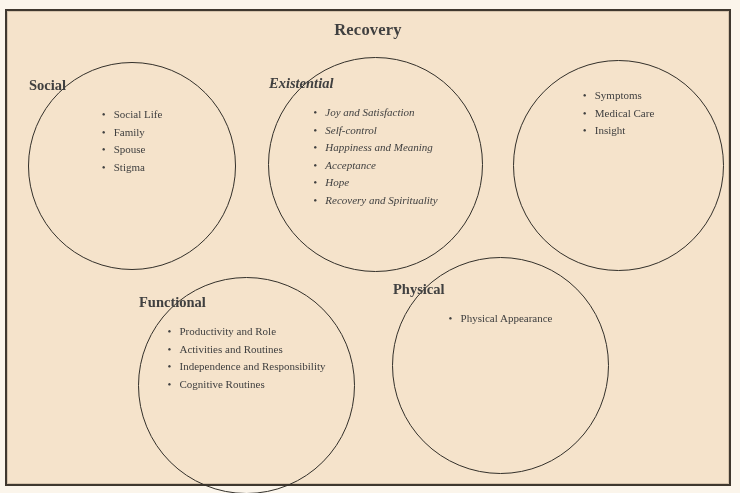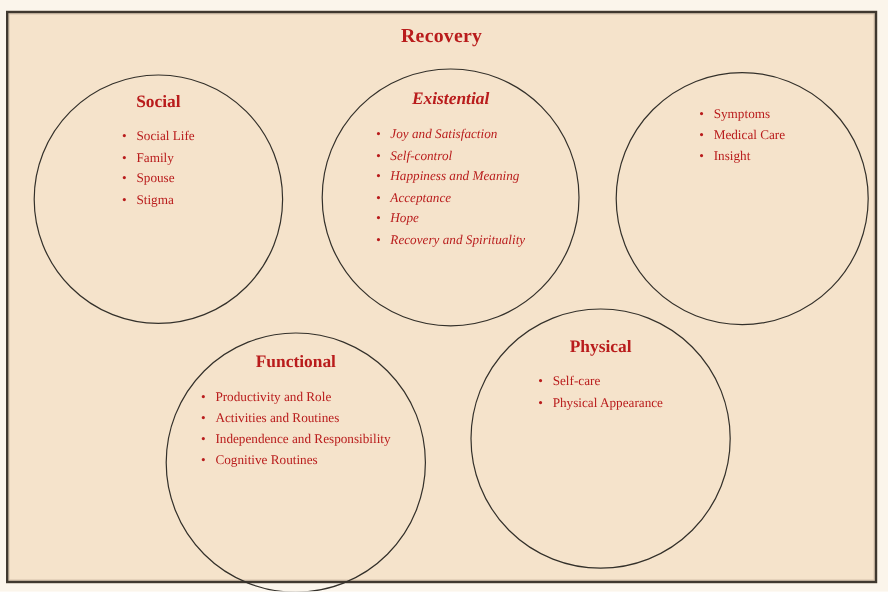--- a/index.html
+++ b/index.html
@@ -7,21 +7,21 @@
     padding: 0;
     background: #ffffff;
     font-family: "Liberation Serif", "DejaVu Serif", serif;
   }
   .stage {
     position: relative;
     width: 740px;
     height: 493px;
     background: #fbf5eb;
     overflow: hidden;
-    color: #b91c1c;
+    color: #404040;
   }
   .panel {
     position: absolute;
     left: 5px;
     top: 9px;
     right: 9px;
     bottom: 7px;
     background: #f5e3cb;
     border: 2px solid #3f382f;
     box-shadow: inset 0 0 0 1px rgba(120,100,80,0.25);
@@ -38,21 +38,21 @@
   }
   .circle {
     position: absolute;
     border: 1.5px solid #33302a;
     border-radius: 50%;
     box-sizing: border-box;
     background: transparent;
   }
   .circle-title {
     display: block;
-    text-align: center;
+    text-align: left;
     font-weight: bold;
     font-size: 14.5px;
   }
   .circle ul {
     list-style: none;
     margin: 12px auto 0 auto;
     padding: 0;
     width: fit-content;
     font-size: 11px;
     line-height: 17.5px;
@@ -121,18 +121,17 @@
         <li>Productivity and Role</li>
         <li>Activities and Routines</li>
         <li>Independence and Responsibility</li>
         <li>Cognitive Routines</li>
       </ul>
   </div>
 
   <div class="circle circle-physical">
     <span class="circle-title">Physical</span>
     <ul>
-        <li>Self-care</li>
         <li>Physical Appearance</li>
       </ul>
   </div>
 
 </div>
 
 </body></html>

